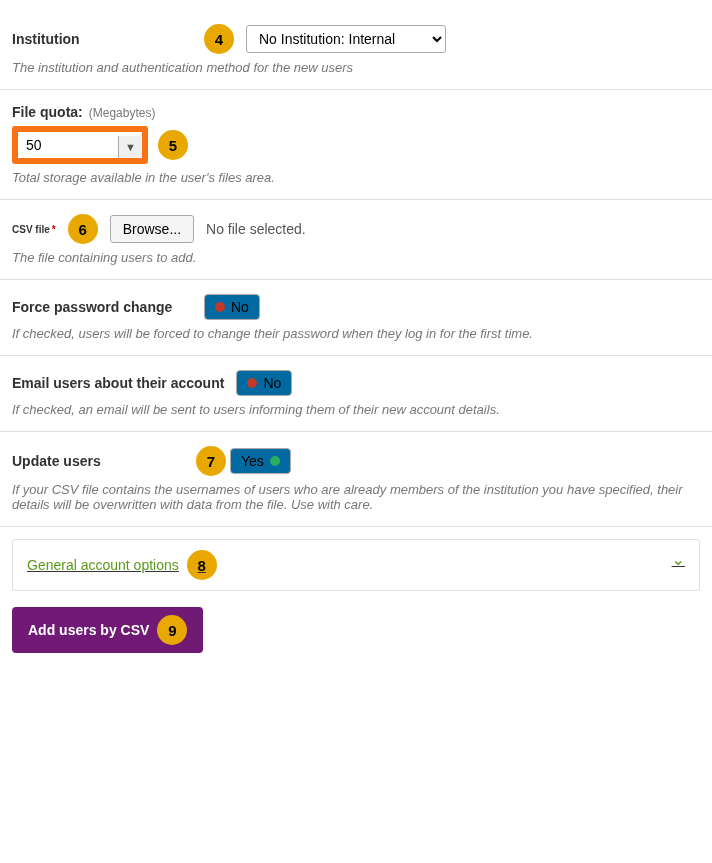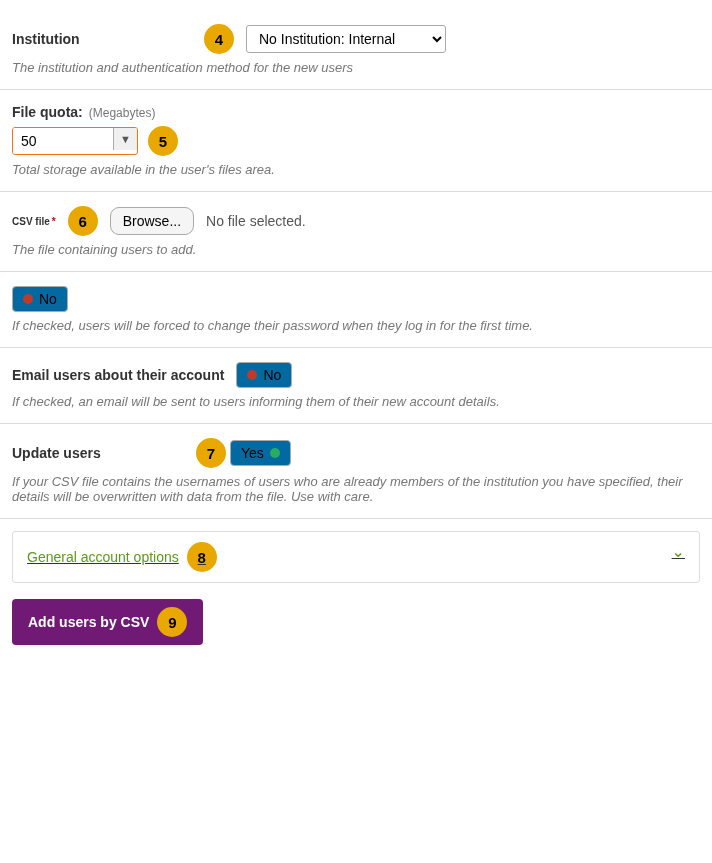--- a/index.html
+++ b/index.html
@@ -82,22 +82,22 @@
       font-size: 12px;
       color: #777;
     }
     .quota-row {
       display: flex;
       align-items: center;
       gap: 10px;
     }
     .quota-input-wrap {
       display: flex;
-      align-items: flex-start;
-      border: 1px solid #f97316;
+      align-items: flex-end;
+      border: 6px solid #f97316;
       border-radius: 3px;
       overflow: hidden;
     }
     .quota-input {
       border: none;
       outline: none;
       padding: 5px 8px;
       font-size: 14px;
       width: 100px;
     }
@@ -116,21 +116,21 @@
       font-size: 10px;
     }
     .csv-required {
       color: #c00;
       margin-left: 2px;
     }
     .browse-btn {
       border: 1px solid #aaa;
       background: #f5f5f5;
       padding: 5px 12px;
-      border-radius: 9px;
+      border-radius: 3px;
       cursor: pointer;
       font-size: 14px;
     }
     .no-file {
       color: #555;
       font-size: 14px;
     }
 
     
     .toggle-btn {
@@ -235,20 +235,21 @@
     </span>
     <span class="badge">6</span>
     <button class="browse-btn">Browse...</button>
     <span class="no-file">No file selected.</span>
   </div>
   <div class="section-hint">The file containing users to add.</div>
 </div>
 
 <div class="section">
   <div class="section-row">
+    <span class="section-label">Force password change</span>
     <button class="toggle-btn">
       <span class="toggle-dot dot-red"></span>
       <span>No</span>
     </button>
   </div>
   <div class="section-hint">If checked, users will be forced to change their password when they log in for the first time.</div>
 </div>
 
 <div class="section">
   <div class="section-row">

